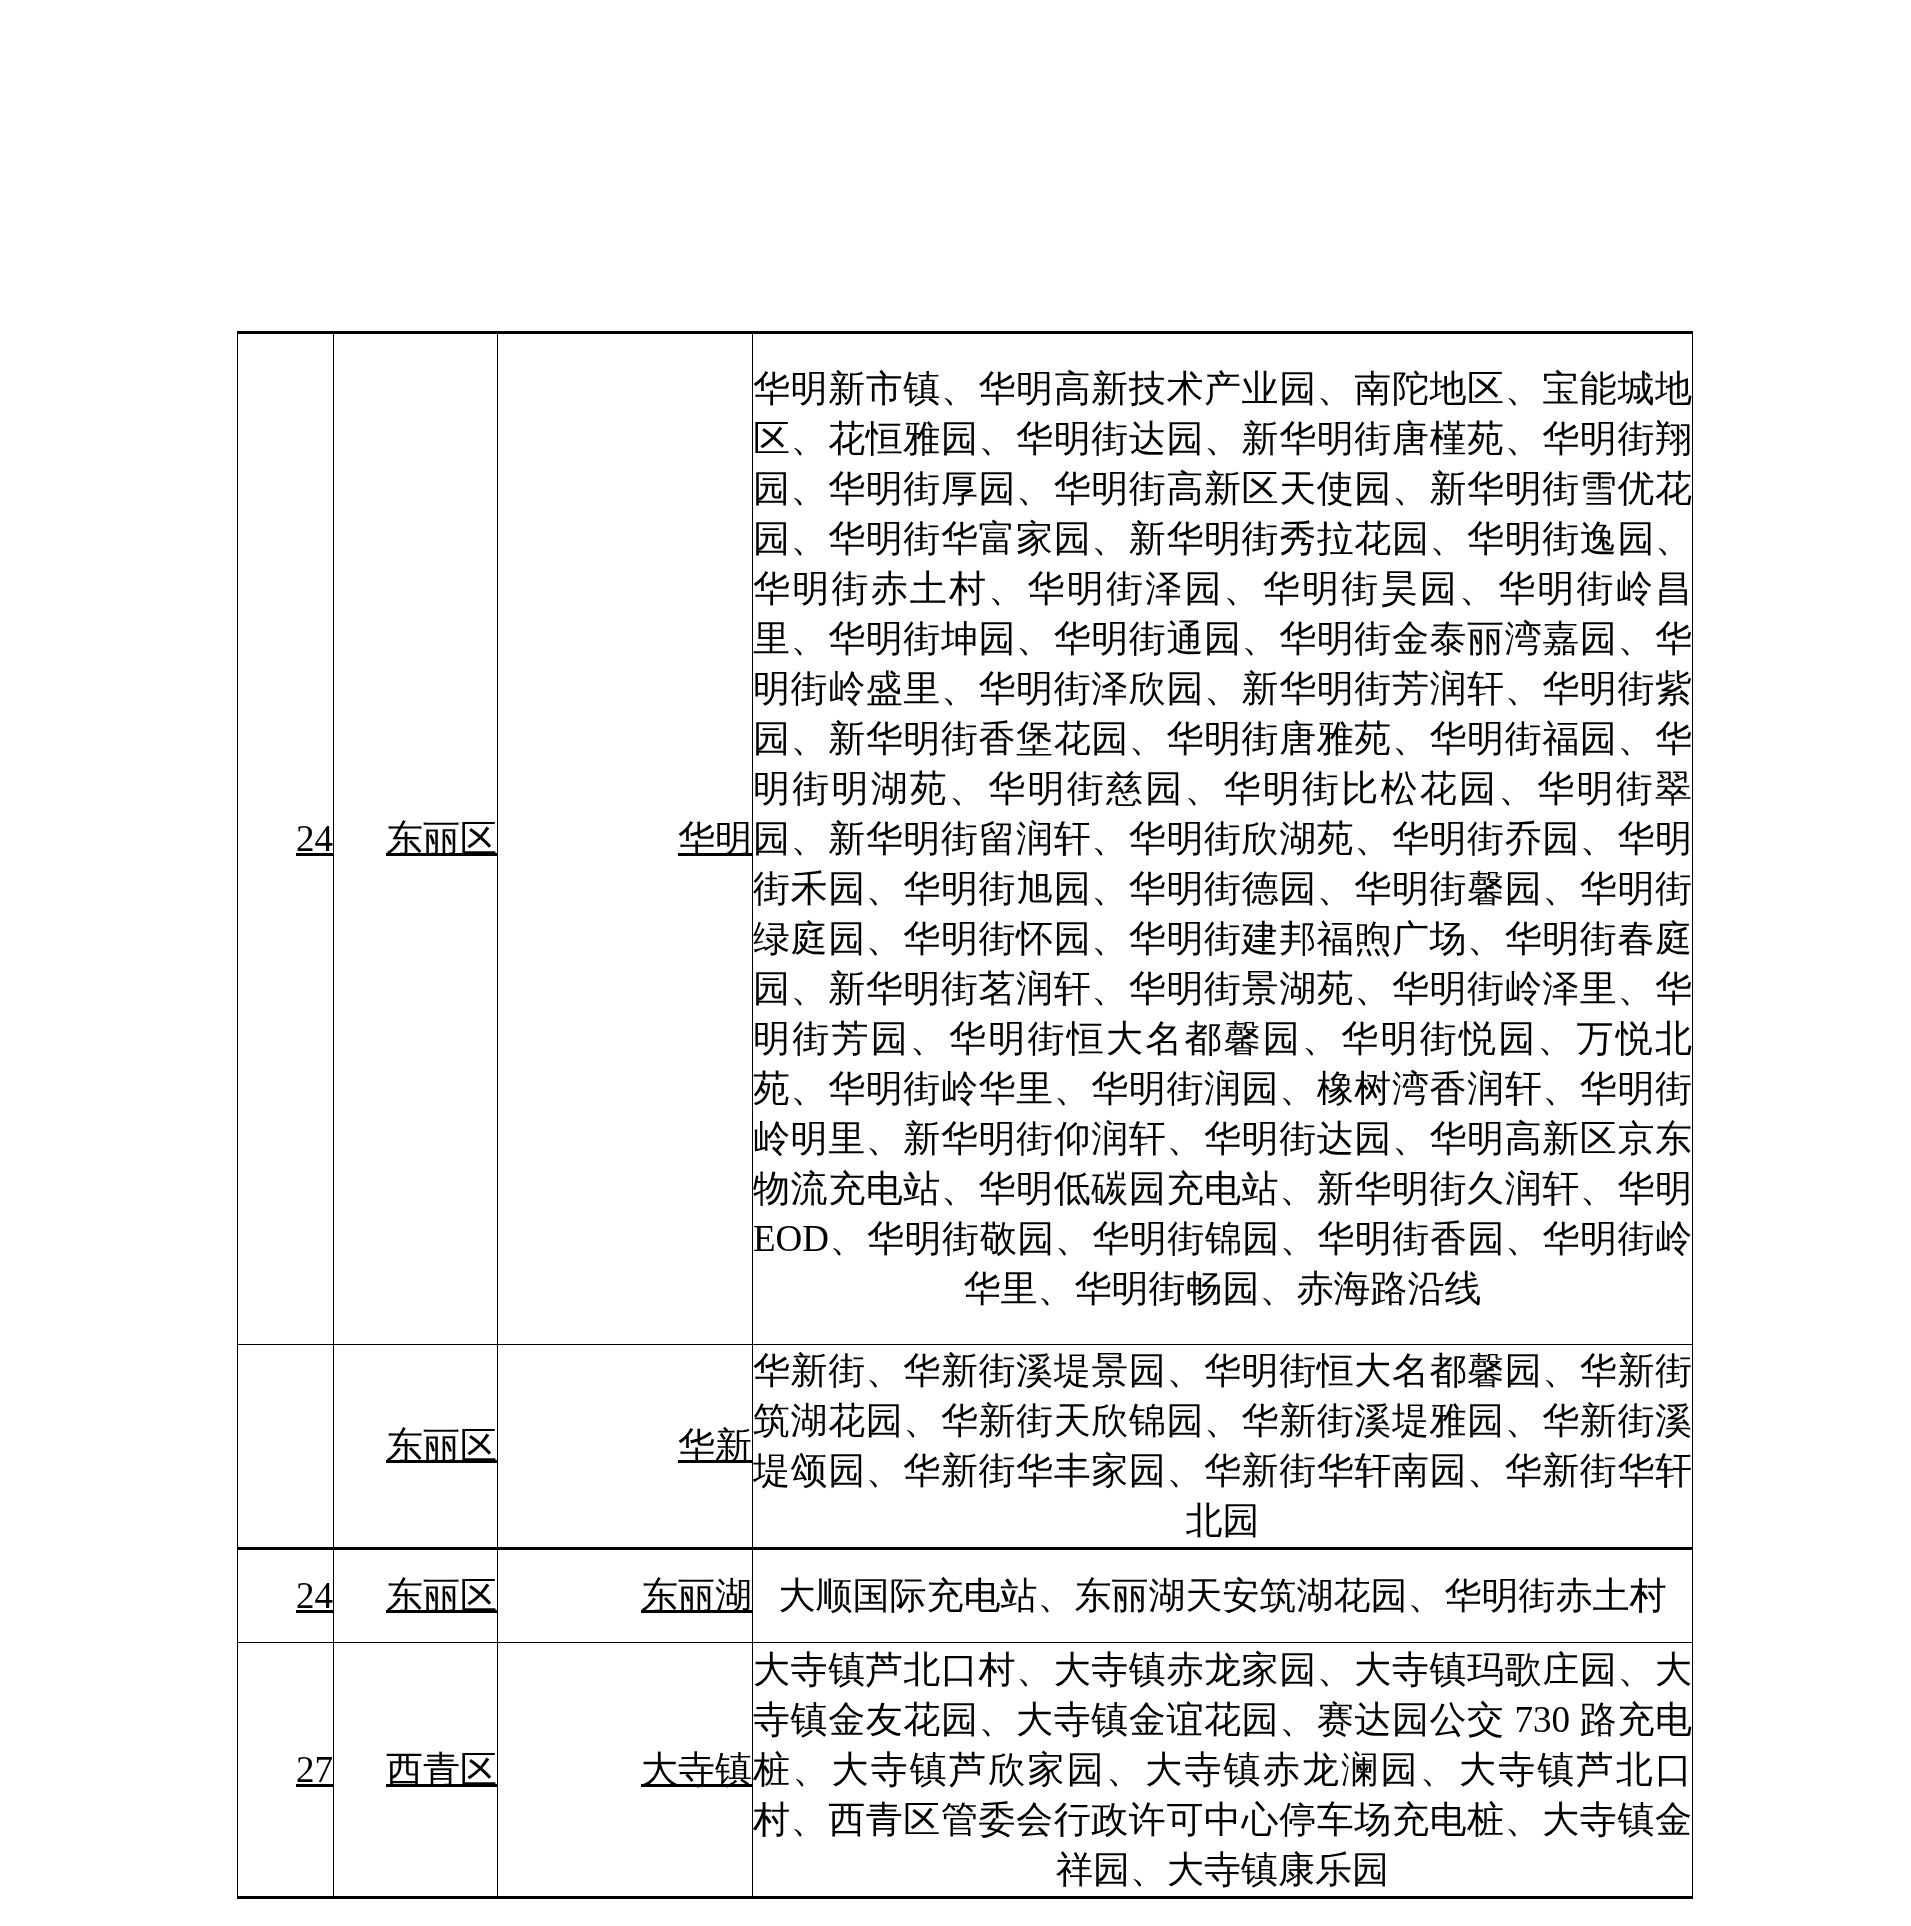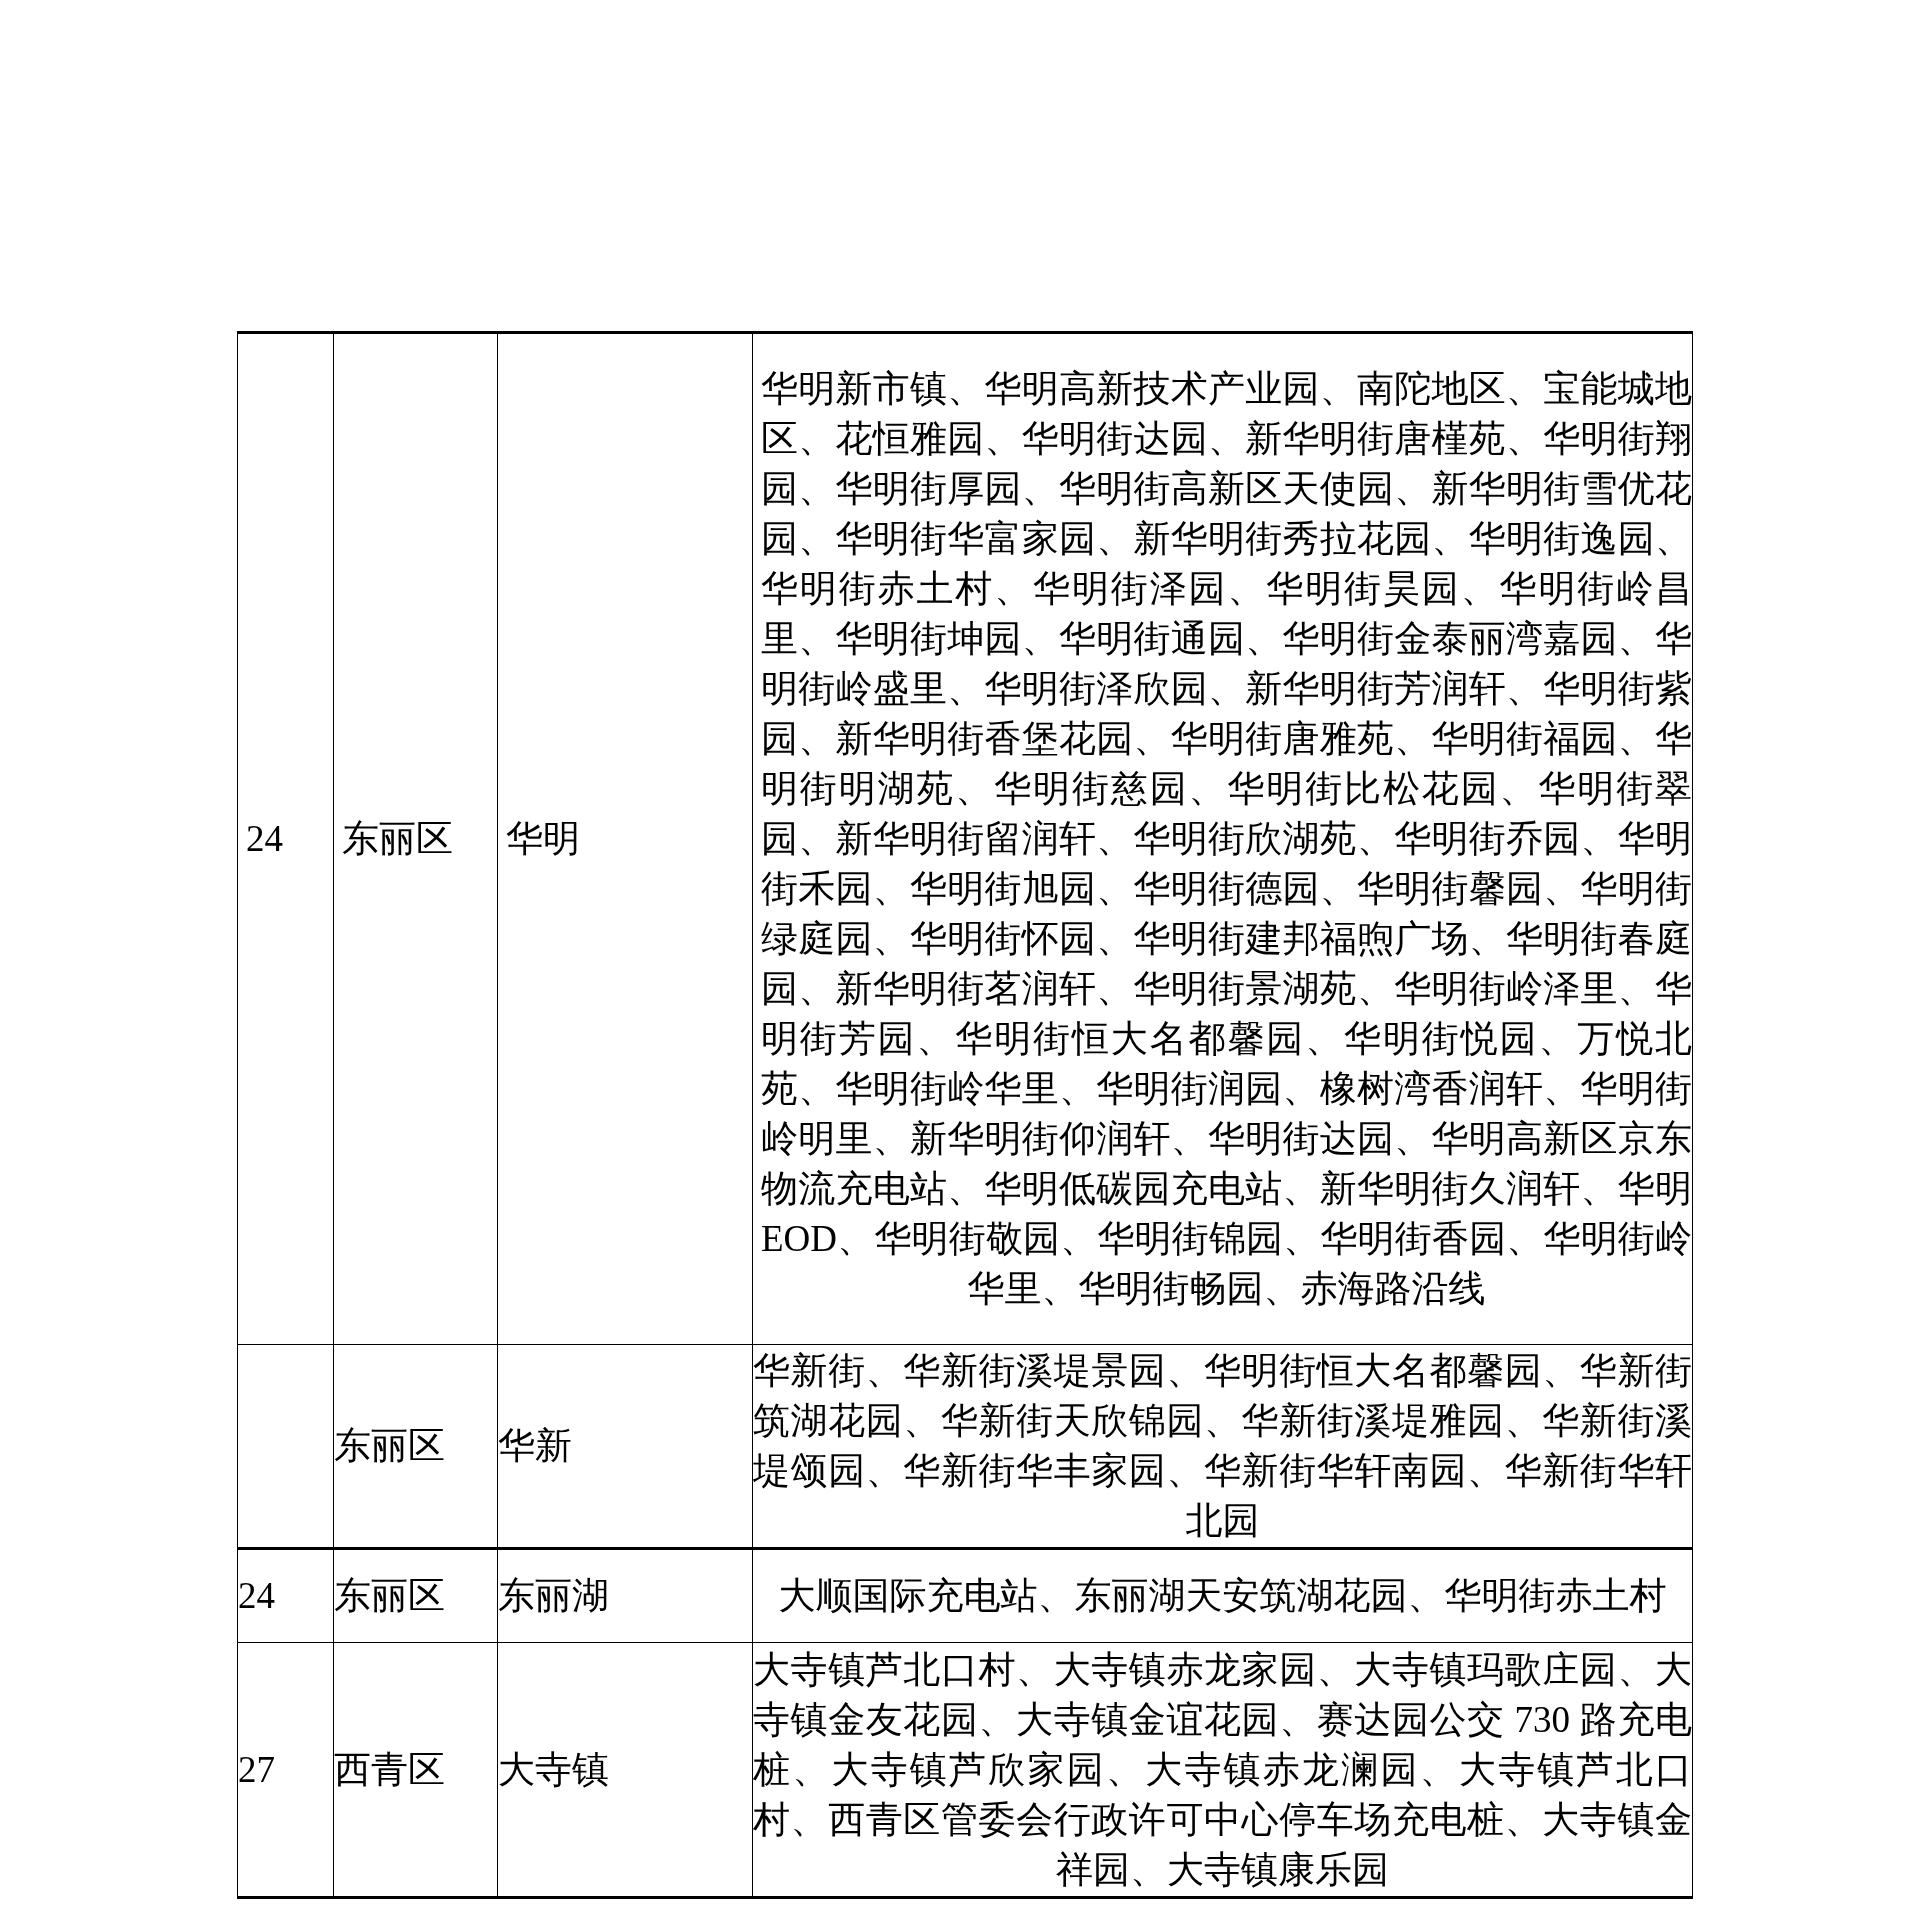--- a/index.html
+++ b/index.html
@@ -25,24 +25,25 @@
     table-layout: fixed;
   }
   table.doc-table td {
     border: 1.5px solid #000000;
     padding: 0;
     overflow: hidden;
     font-size: 37px;
     line-height: 50px;
     vertical-align: middle;
   }
-  tr.thick-top td { border-top-width: 3.9px; padding-left: 8px; }
+  tr.thick-top td { border-top-width: 3.9px; }
   tr.thick-bottom td { border-bottom-width: 3.9px; }
   td.cell-center {
-    text-align: left;
+    text-align: right;
+    text-decoration: underline;
   }
   td.cell-scope {
     text-align: justify;
     text-align-last: center;
     text-justify: inter-character;
     padding: 1.5px 11.6px;
   }
 </style>
 </head>
 <body>

